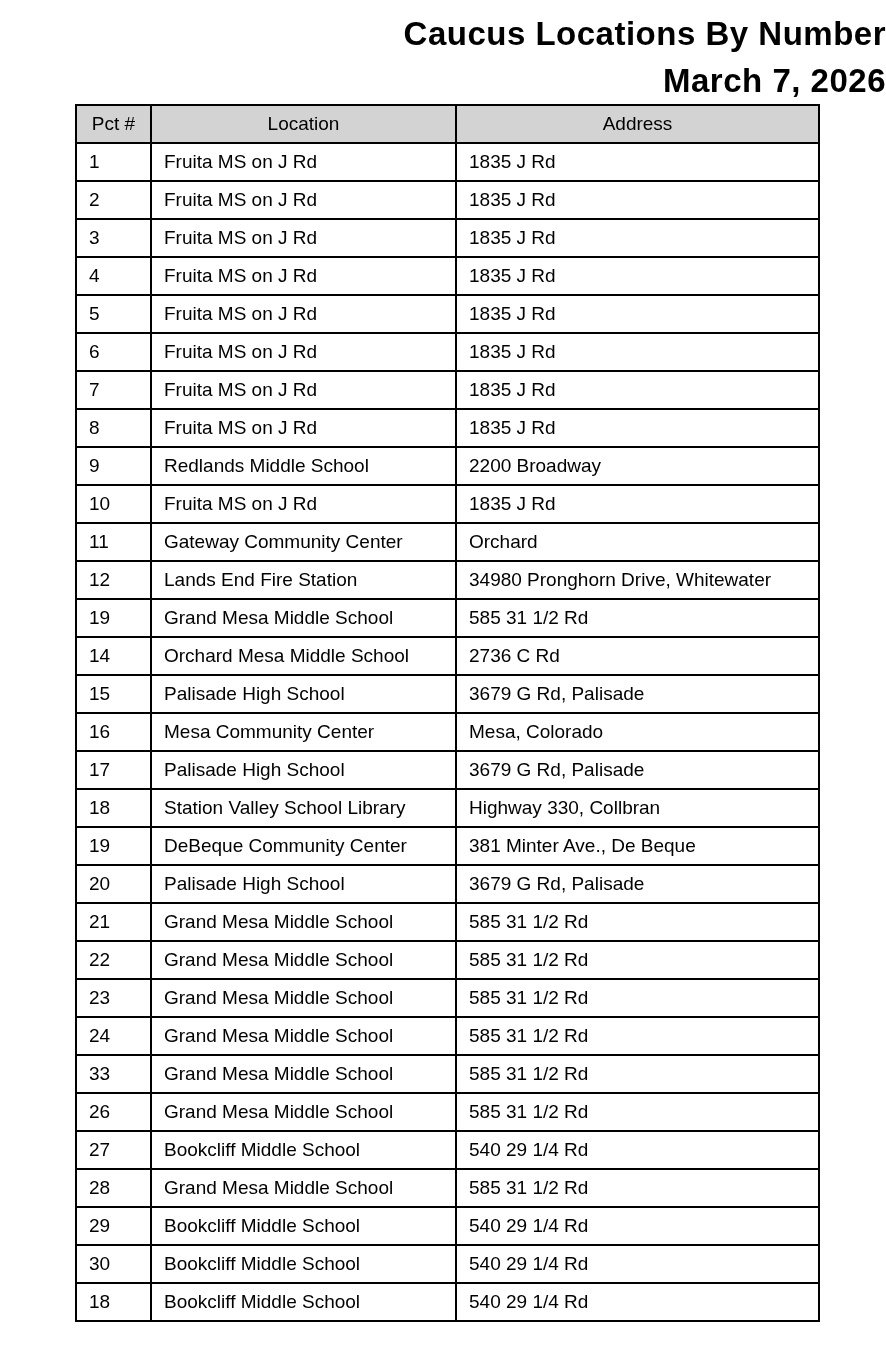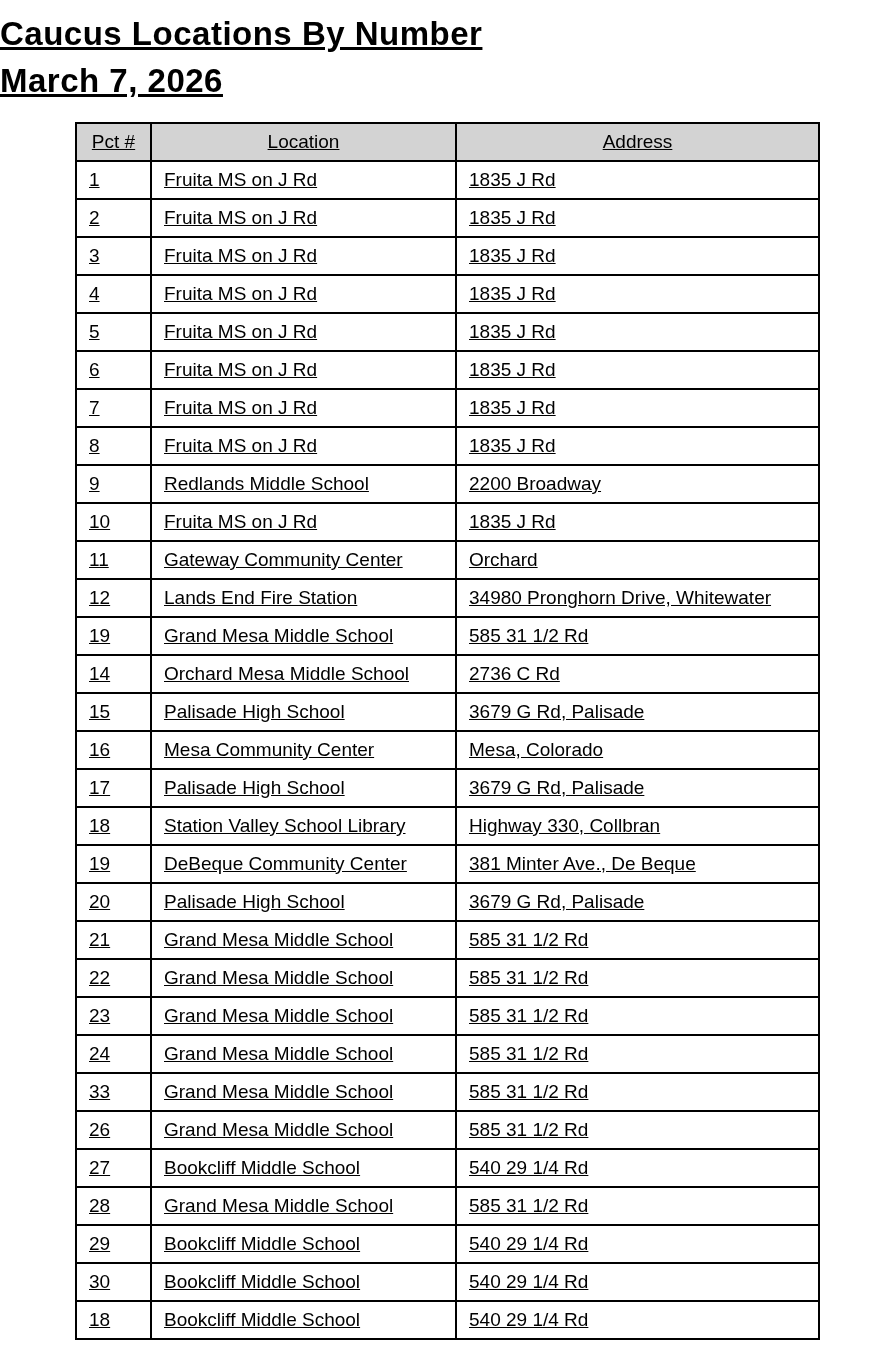--- a/index.html
+++ b/index.html
@@ -9,33 +9,31 @@
   }
   body {
     width: 886px;
     height: 1370px;
     font-family: "Liberation Sans", sans-serif;
     color: #000000;
     overflow: hidden;
   }
   .title {
     margin: 10px 0 0 0;
-    text-align: left;
+    text-align: right;
     font-weight: bold;
     font-size: 33px;
     line-height: 47px;
     letter-spacing: 0.5px;
-    text-decoration: underline;
   }
   table.caucus {
     border-collapse: collapse;
     table-layout: fixed;
-    margin: 18px 0 0 75px;
+    margin: 0 0 0 75px;
     width: 743px;
-    text-decoration: underline;
   }
   .col-pct  { width: 75px;  }
   .col-loc  { width: 305px; }
   .col-addr { width: 363px; }
   table.caucus th,
   table.caucus td {
     border: 2px solid #000000;
     font-size: 19px;
     line-height: 22px;
     padding: 7px 12px 7px 12px;

